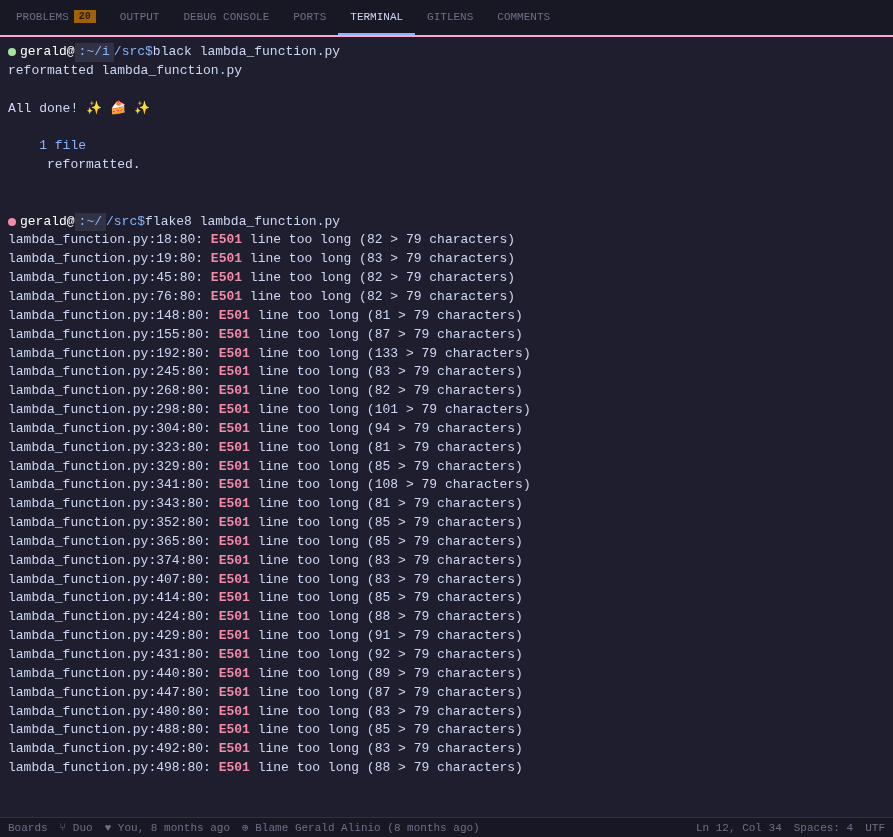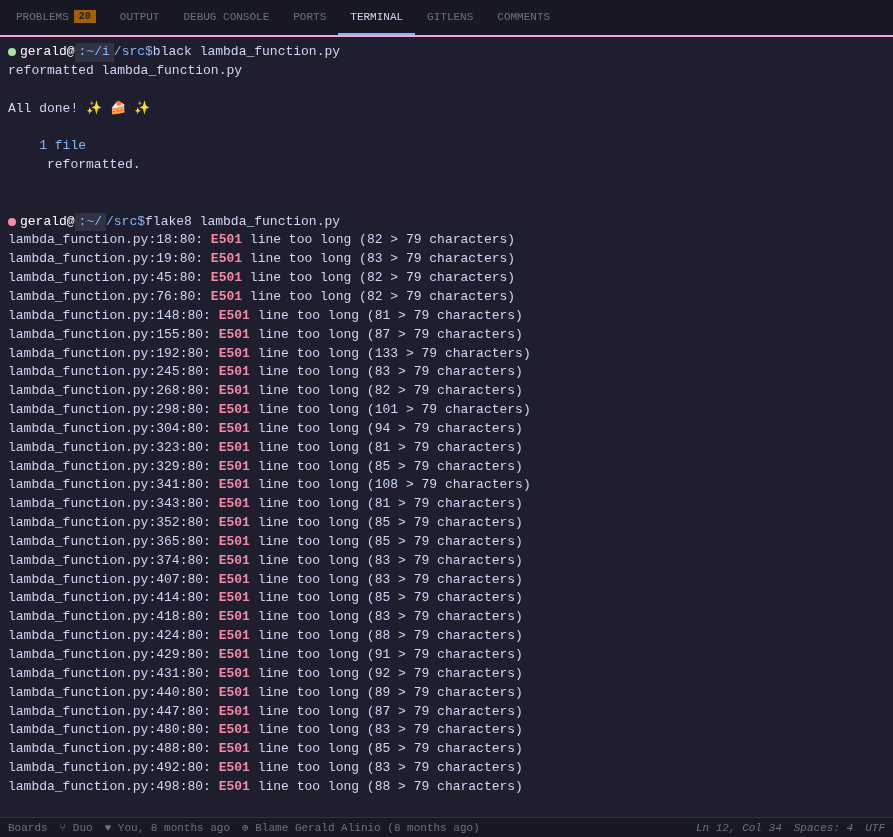--- a/index.html
+++ b/index.html
@@ -127,21 +127,20 @@
     }
     .status-left {
       display: flex;
       gap: 12px;
       align-items: center;
     }
     .status-right {
       display: flex;
       gap: 12px;
       align-items: center;
-      font-style: italic;
     }
   </style>
 </head>
 <body>
 
 <div class="tab-bar">
   <div class="tab-item">
     <span>PROBLEMS</span>
     <span class="tab-badge">20</span>
   </div>
@@ -206,21 +205,20 @@
       <div class="terminal-line"><span class="err-filename">lambda_function.py:304:80: </span><span class="err-code">E501 </span><span class="err-msg">line too long (94 &gt; 79 characters)</span></div>
       <div class="terminal-line"><span class="err-filename">lambda_function.py:323:80: </span><span class="err-code">E501 </span><span class="err-msg">line too long (81 &gt; 79 characters)</span></div>
       <div class="terminal-line"><span class="err-filename">lambda_function.py:329:80: </span><span class="err-code">E501 </span><span class="err-msg">line too long (85 &gt; 79 characters)</span></div>
       <div class="terminal-line"><span class="err-filename">lambda_function.py:341:80: </span><span class="err-code">E501 </span><span class="err-msg">line too long (108 &gt; 79 characters)</span></div>
       <div class="terminal-line"><span class="err-filename">lambda_function.py:343:80: </span><span class="err-code">E501 </span><span class="err-msg">line too long (81 &gt; 79 characters)</span></div>
       <div class="terminal-line"><span class="err-filename">lambda_function.py:352:80: </span><span class="err-code">E501 </span><span class="err-msg">line too long (85 &gt; 79 characters)</span></div>
       <div class="terminal-line"><span class="err-filename">lambda_function.py:365:80: </span><span class="err-code">E501 </span><span class="err-msg">line too long (85 &gt; 79 characters)</span></div>
       <div class="terminal-line"><span class="err-filename">lambda_function.py:374:80: </span><span class="err-code">E501 </span><span class="err-msg">line too long (83 &gt; 79 characters)</span></div>
       <div class="terminal-line"><span class="err-filename">lambda_function.py:407:80: </span><span class="err-code">E501 </span><span class="err-msg">line too long (83 &gt; 79 characters)</span></div>
       <div class="terminal-line"><span class="err-filename">lambda_function.py:414:80: </span><span class="err-code">E501 </span><span class="err-msg">line too long (85 &gt; 79 characters)</span></div>
-      <div class="terminal-line"><span class="err-filename">lambda_function.py:418:80: </span><span class="err-code">E501 </span><span class="err-msg">line too long (83 &gt; 79 characters)</span></div>
       <div class="terminal-line"><span class="err-filename">lambda_function.py:424:80: </span><span class="err-code">E501 </span><span class="err-msg">line too long (88 &gt; 79 characters)</span></div>
       <div class="terminal-line"><span class="err-filename">lambda_function.py:429:80: </span><span class="err-code">E501 </span><span class="err-msg">line too long (91 &gt; 79 characters)</span></div>
       <div class="terminal-line"><span class="err-filename">lambda_function.py:431:80: </span><span class="err-code">E501 </span><span class="err-msg">line too long (92 &gt; 79 characters)</span></div>
       <div class="terminal-line"><span class="err-filename">lambda_function.py:440:80: </span><span class="err-code">E501 </span><span class="err-msg">line too long (89 &gt; 79 characters)</span></div>
       <div class="terminal-line"><span class="err-filename">lambda_function.py:447:80: </span><span class="err-code">E501 </span><span class="err-msg">line too long (87 &gt; 79 characters)</span></div>
       <div class="terminal-line"><span class="err-filename">lambda_function.py:480:80: </span><span class="err-code">E501 </span><span class="err-msg">line too long (83 &gt; 79 characters)</span></div>
       <div class="terminal-line"><span class="err-filename">lambda_function.py:488:80: </span><span class="err-code">E501 </span><span class="err-msg">line too long (85 &gt; 79 characters)</span></div>
       <div class="terminal-line"><span class="err-filename">lambda_function.py:492:80: </span><span class="err-code">E501 </span><span class="err-msg">line too long (83 &gt; 79 characters)</span></div>
       <div class="terminal-line"><span class="err-filename">lambda_function.py:498:80: </span><span class="err-code">E501 </span><span class="err-msg">line too long (88 &gt; 79 characters)</span></div>
       <div class="terminal-line"></div>

